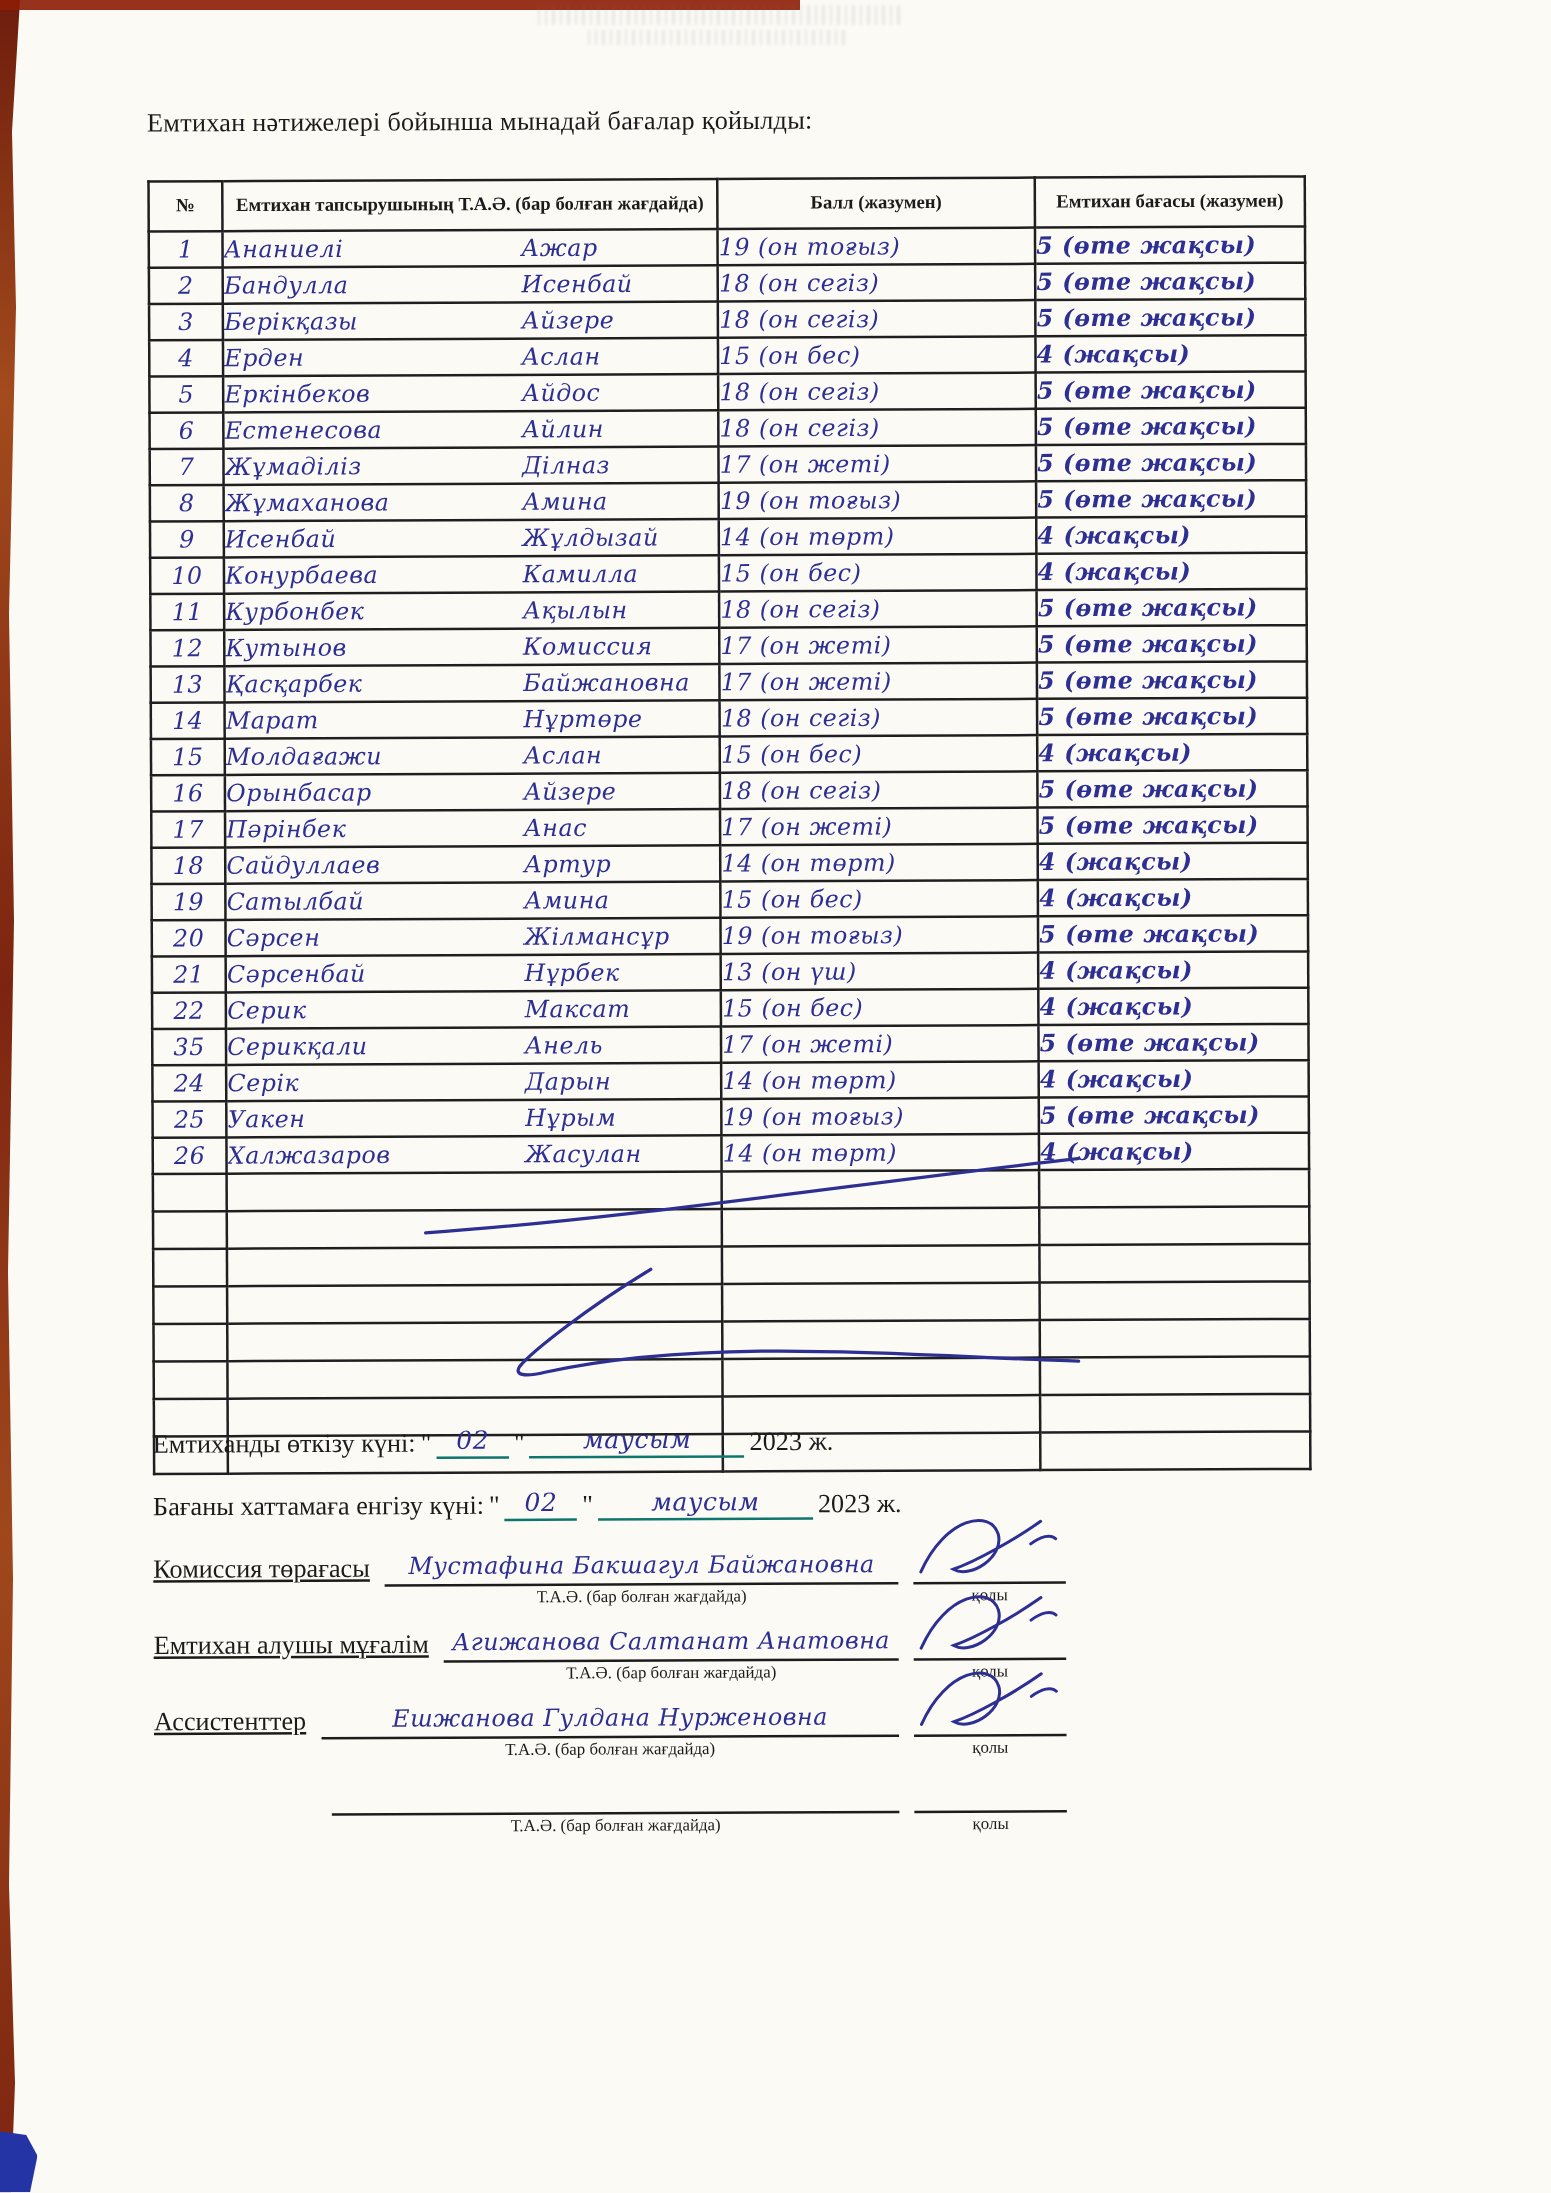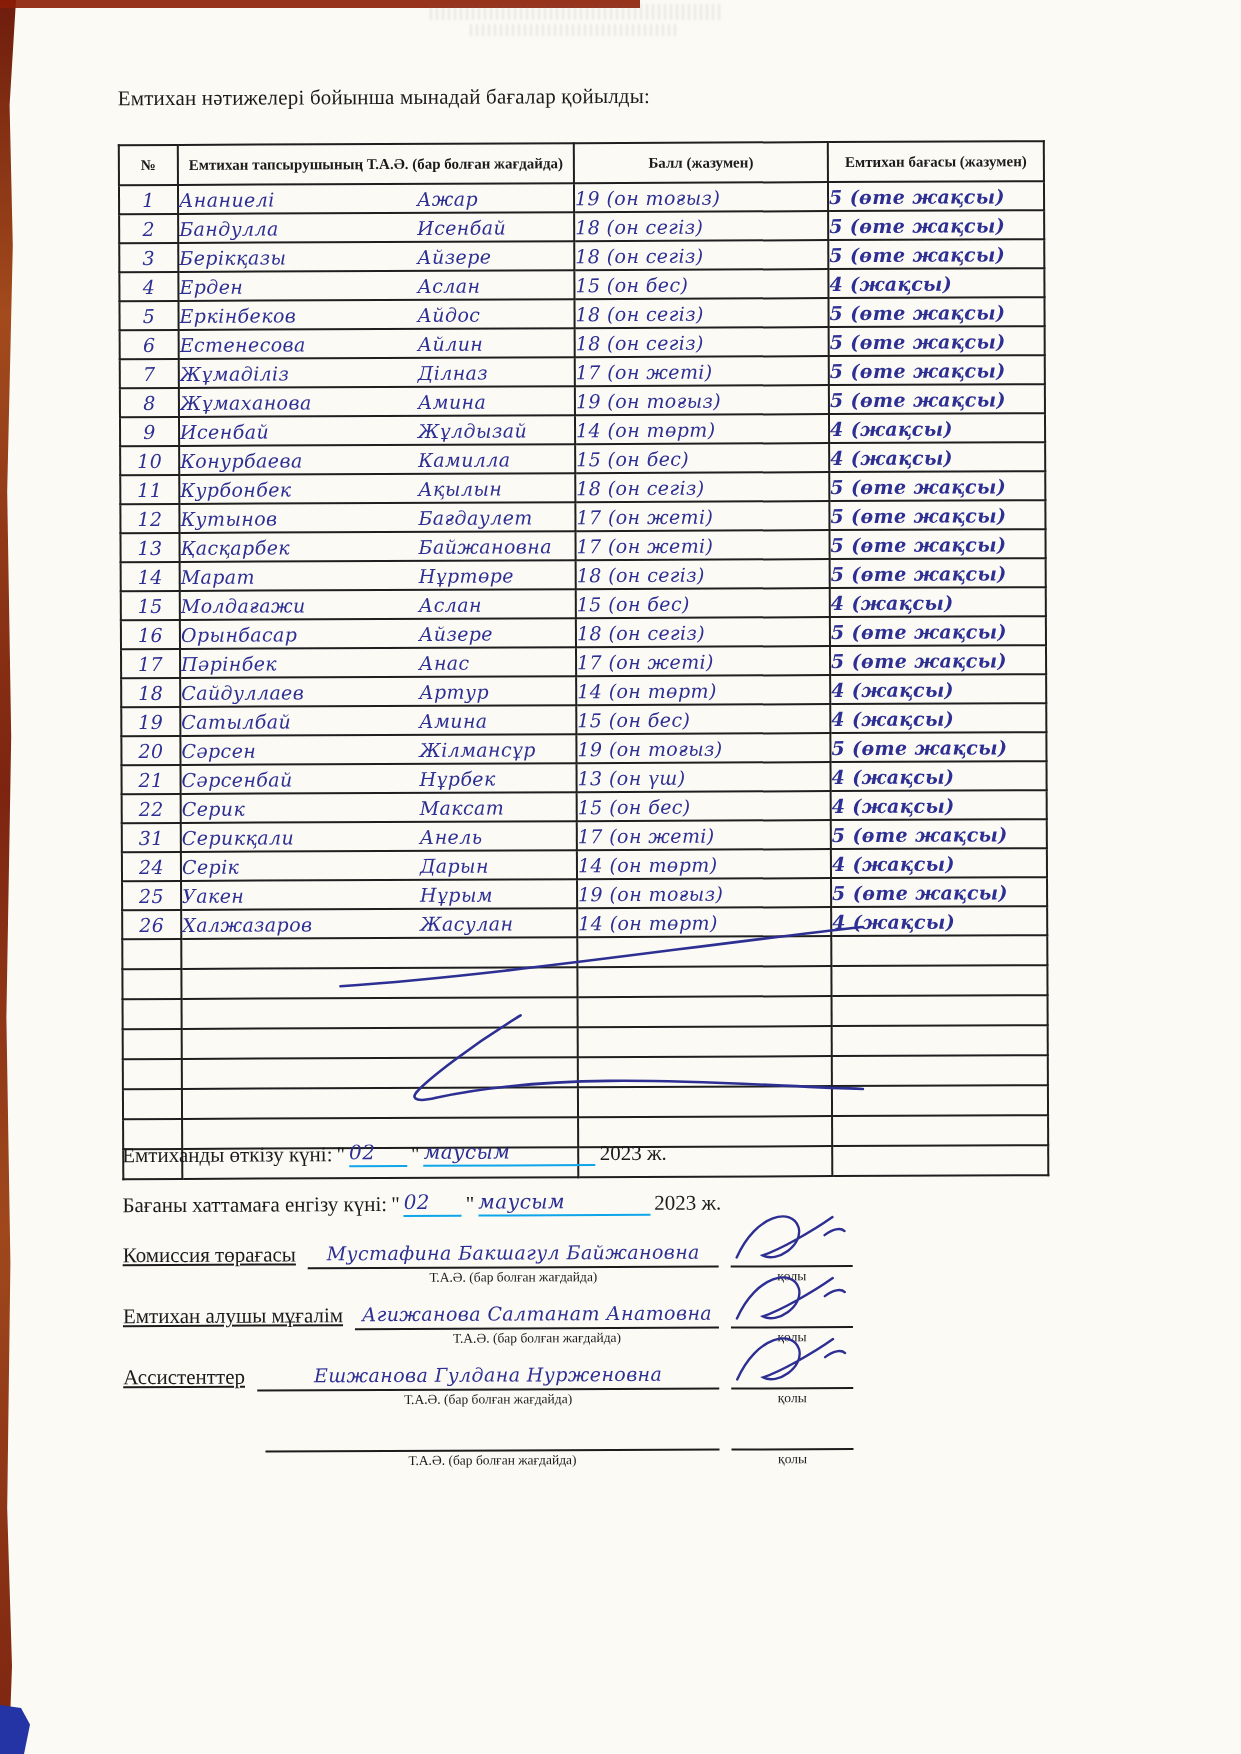--- a/index.html
+++ b/index.html
@@ -43,21 +43,21 @@
   td.c-name .surname{display:inline-block;width:238px;}
   td.c-score{padding-left:18px;}
   td.c-grade{padding-left:12px;font-weight:bold;}
 
   
   .strike{position:absolute;left:300px;top:900px;width:700px;height:220px;pointer-events:none;}
 
   
   .footer{position:absolute;left:121px;top:1138px;width:730px;}
   .date-line{margin-bottom:22px;white-space:nowrap;}
-  .u-line{display:inline-block;border-bottom:2px solid #0ea5e9;vertical-align:bottom;
+  .u-line{display:inline-block;border-bottom:2px solid #0f766e;text-align:center;vertical-align:bottom;
           height:26px;line-height:26px;}
   .u-line.day{width:58px;}
   .u-line.month{width:172px;}
   .u-line .hw{font-size:20px;}
 
   .sig-block{display:grid;grid-template-columns:max-content 1fr 122px;column-gap:12px;
              align-items:end;margin-top:14px;}
   .sig-label{font-size:21px;white-space:nowrap;padding-bottom:2px;text-decoration:underline;}
   .sig-label:empty{min-width:130px;}
   .name-line{border-bottom:2px solid #1c1c1c;text-align:center;height:28px;line-height:28px;}
@@ -195,21 +195,21 @@
             <td class="c-name">
               <span class="hw surname">Курбонбек</span><span class="hw firstname">Ақылын</span>
             </td>
             <td class="c-score"><span class="hw">18 (он сегіз)</span></td>
             <td class="c-grade"><span class="hw">5 (өте жақсы)</span></td>
           </tr>
 
           <tr class="data-row">
             <td class="c-num"><span class="hw">12</span></td>
             <td class="c-name">
-              <span class="hw surname">Кутынов</span><span class="hw firstname">Бағдаулет</span>
+              <span class="hw surname">Кутынов</span><span class="hw firstname">Комиссия</span>
             </td>
             <td class="c-score"><span class="hw">17 (он жеті)</span></td>
             <td class="c-grade"><span class="hw">5 (өте жақсы)</span></td>
           </tr>
 
           <tr class="data-row">
             <td class="c-num"><span class="hw">13</span></td>
             <td class="c-name">
               <span class="hw surname">Қасқарбек</span><span class="hw firstname">Байжановна</span>
             </td>
@@ -292,21 +292,21 @@
           <tr class="data-row">
             <td class="c-num"><span class="hw">22</span></td>
             <td class="c-name">
               <span class="hw surname">Серик</span><span class="hw firstname">Максат</span>
             </td>
             <td class="c-score"><span class="hw">15 (он бес)</span></td>
             <td class="c-grade"><span class="hw">4 (жақсы)</span></td>
           </tr>
 
           <tr class="data-row">
-            <td class="c-num"><span class="hw">31</span></td>
+            <td class="c-num"><span class="hw">35</span></td>
             <td class="c-name">
               <span class="hw surname">Серикқали</span><span class="hw firstname">Анель</span>
             </td>
             <td class="c-score"><span class="hw">17 (он жеті)</span></td>
             <td class="c-grade"><span class="hw">5 (өте жақсы)</span></td>
           </tr>
 
           <tr class="data-row">
             <td class="c-num"><span class="hw">24</span></td>
             <td class="c-name">

